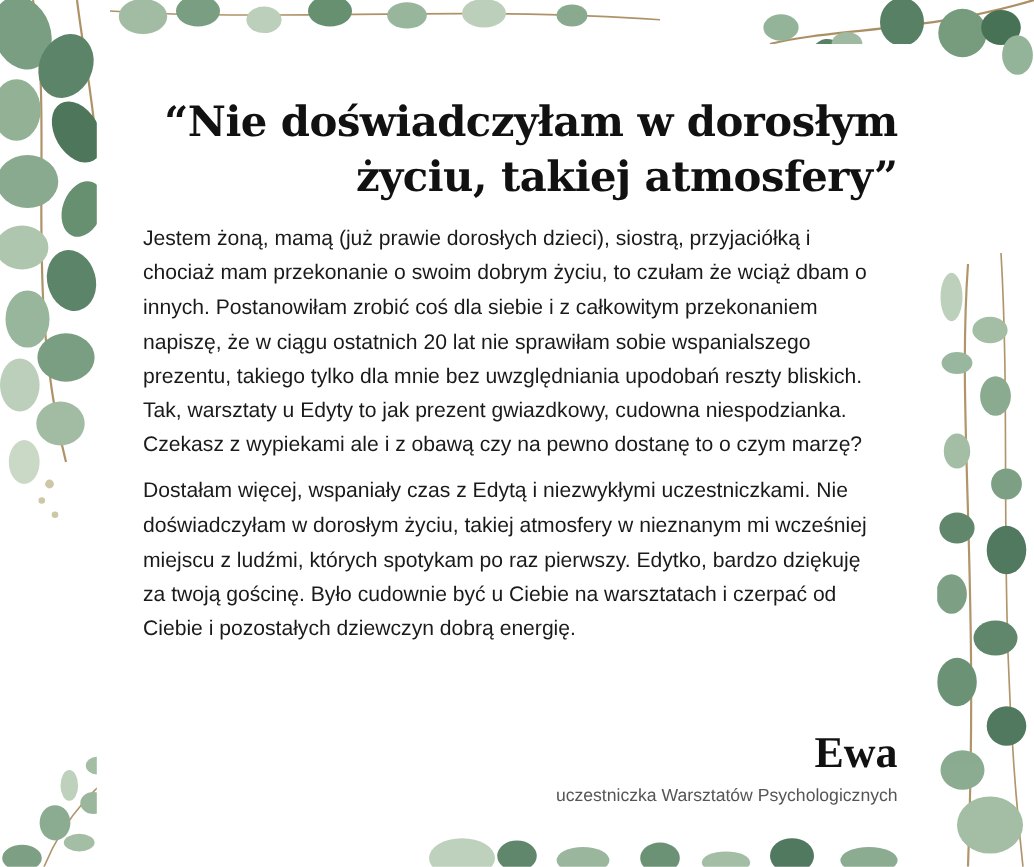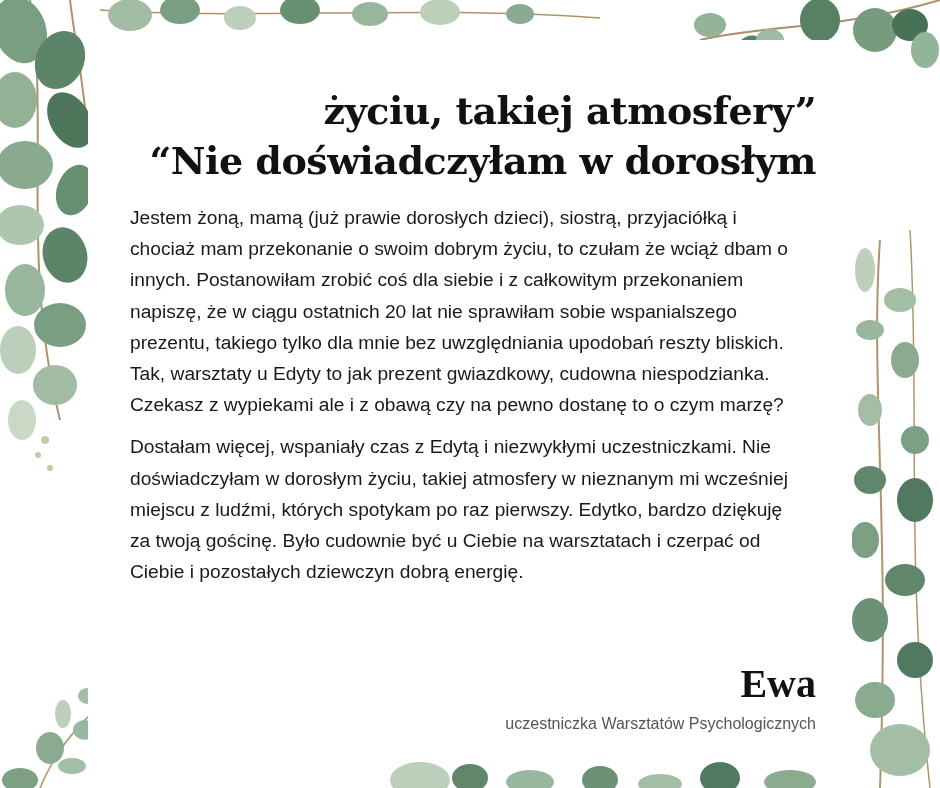--- a/index.html
+++ b/index.html
@@ -117,22 +117,22 @@
     <ellipse cx="530" cy="782" rx="24" ry="12" fill="#8fb094"></ellipse>
     <ellipse cx="600" cy="780" rx="18" ry="14" fill="#5b8766"></ellipse>
     <ellipse cx="660" cy="784" rx="22" ry="10" fill="#9ab79c"></ellipse>
     <ellipse cx="720" cy="778" rx="20" ry="16" fill="#3f6b4e"></ellipse>
     <ellipse cx="790" cy="782" rx="26" ry="12" fill="#7fa386"></ellipse>
   </g>
 </svg>
 
 <div class="card">
   <div class="title">
+    <span>“Nie doświadczyłam w dorosłym</span>
     <span>życiu, takiej atmosfery”</span>
-    <span>“Nie doświadczyłam w dorosłym</span>
   </div>
   <div class="body">
     <p>Jestem żoną, mamą (już prawie dorosłych dzieci), siostrą, przyjaciółką i chociaż mam przekonanie o swoim dobrym życiu, to czułam że wciąż dbam o innych. Postanowiłam zrobić coś dla siebie i z całkowitym przekonaniem napiszę, że w ciągu ostatnich 20 lat nie sprawiłam sobie wspanialszego prezentu, takiego tylko dla mnie bez uwzględniania upodobań reszty bliskich. Tak, warsztaty u Edyty to jak prezent gwiazdkowy, cudowna niespodzianka. Czekasz z wypiekami ale i z obawą czy na pewno dostanę to o czym marzę?</p>
     <p>Dostałam więcej, wspaniały czas z Edytą i niezwykłymi uczestniczkami. Nie doświadczyłam w dorosłym życiu, takiej atmosfery w nieznanym mi wcześniej miejscu z ludźmi, których spotykam po raz pierwszy. Edytko, bardzo dziękuję za twoją gościnę. Było cudownie być u Ciebie na warsztatach i czerpać od Ciebie i pozostałych dziewczyn dobrą energię.</p>
   </div>
   <div class="signature">Ewa</div>
   <div class="role">uczestniczka Warsztatów Psychologicznych</div>
 </div>
 
 </body></html>

